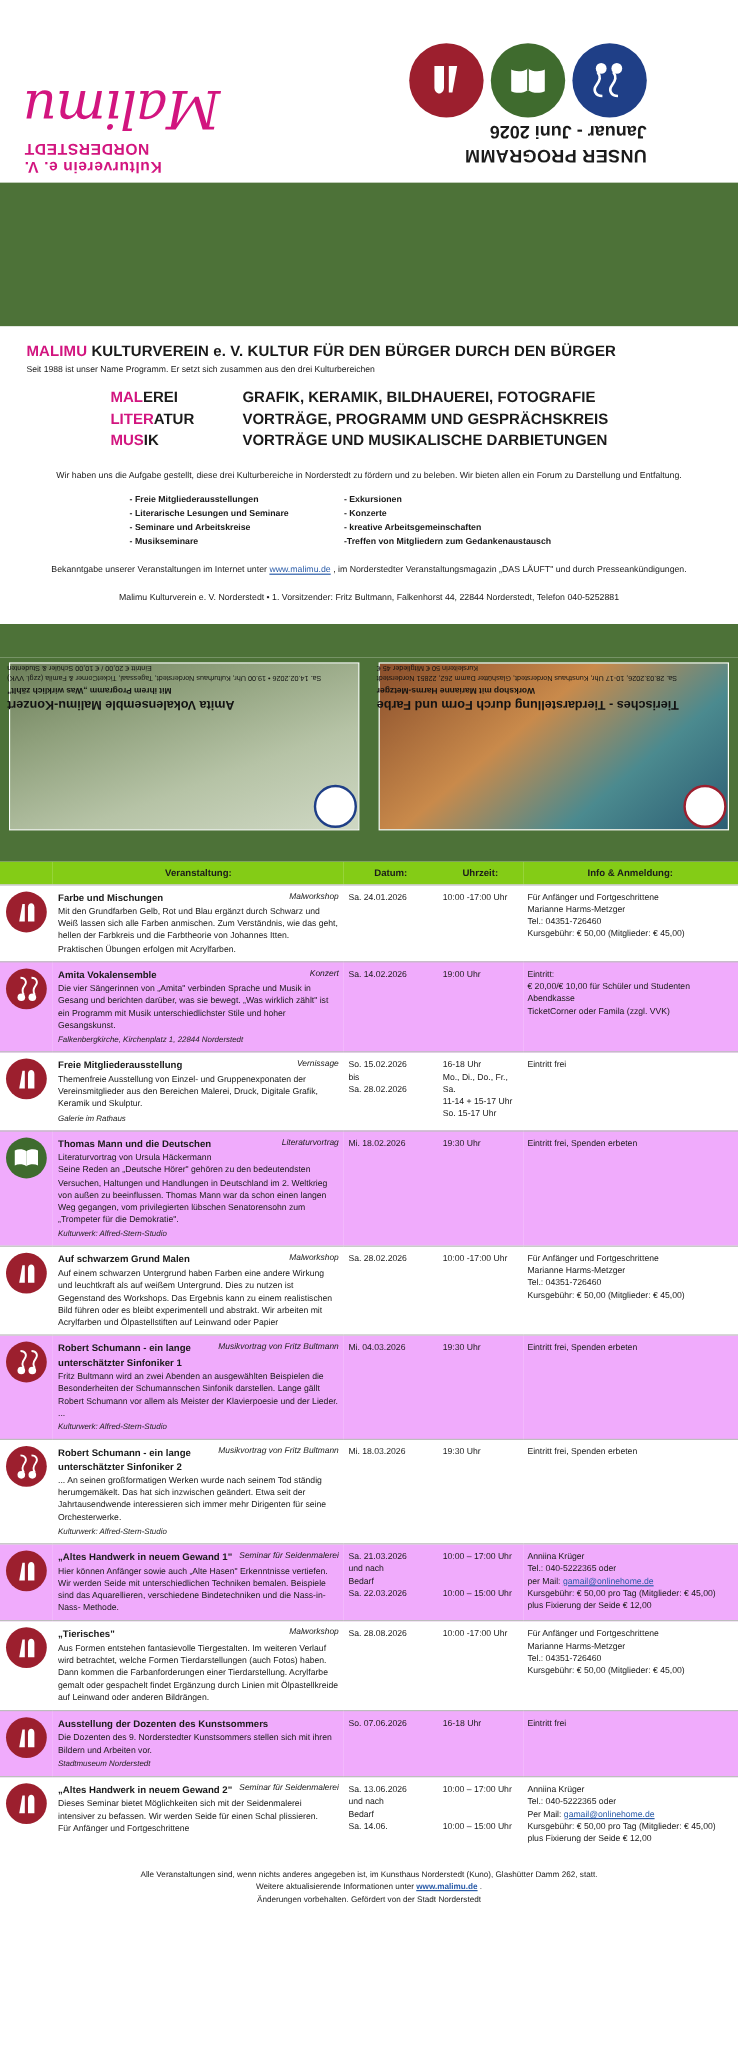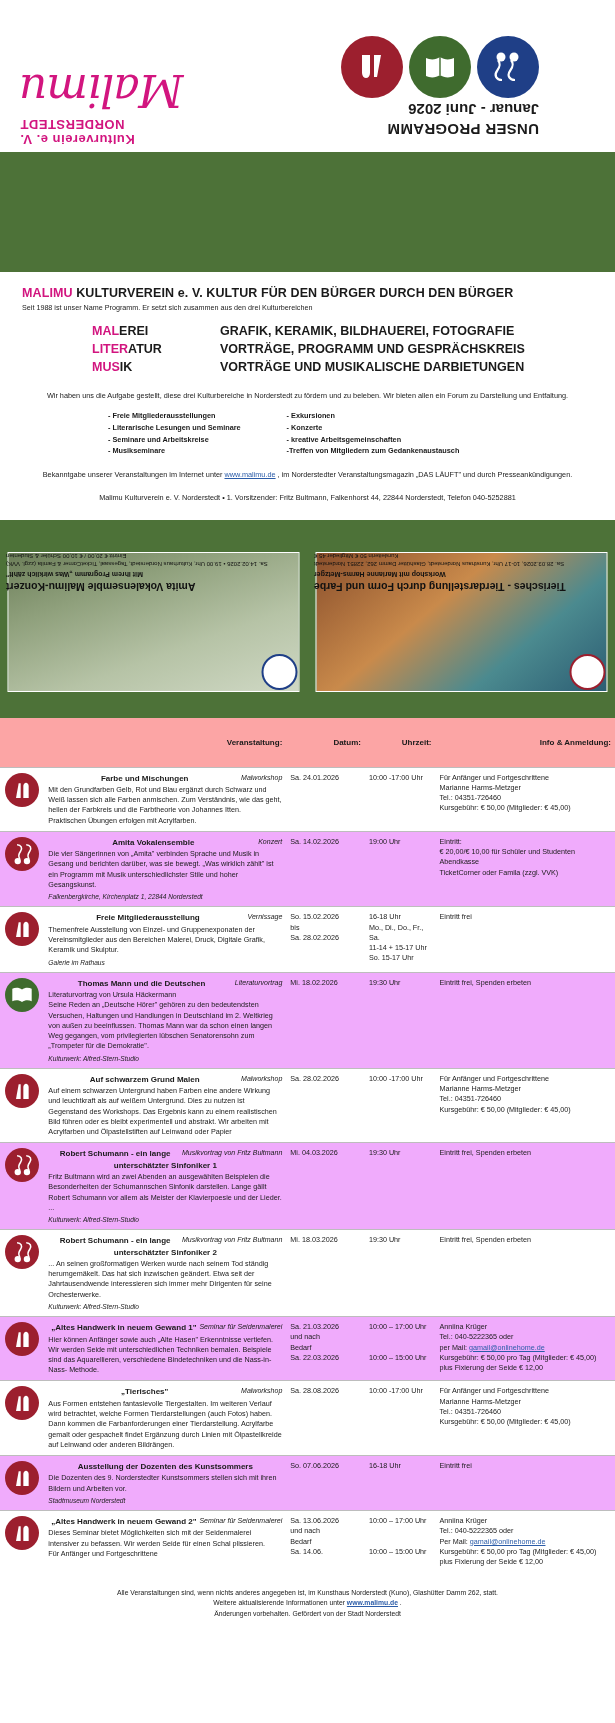--- a/index.html
+++ b/index.html
@@ -87,21 +87,21 @@
   .green-band2 { background: #4d7238; height: 28px; width: 615px; }
 
   
   .intro { padding: 14px 22px 10px 22px; background:#fff; }
   .intro h1 { font-size: 12.5px; font-weight: bold; margin: 0 0 3px 0; letter-spacing: .1px; }
   .intro h1 .mal { color: #d2157f; }
   .intro .tag { font-size: 7.2px; margin: 0 0 12px 0; color: #222; }
 
   .cats { margin: 0 0 14px 70px; }
   .cat-row { display: flex; font-size: 12.5px; font-weight: bold; margin-bottom: 4px; }
-  .cat-key { width: 128px; }
+  .cat-key { width: 110px; }
   .cat-key .hl { color: #d2157f; }
   .cat-val { font-weight: bold; }
 
   .para { font-size: 7.3px; line-height: 1.55; margin: 16px 0 9px 0; padding: 0 14px; text-align: center; }
   .two-col { display: flex; font-size: 7.3px; line-height: 1.6; margin: 0 0 12px 0; padding-left: 86px; }
   .two-col ul { list-style: none; margin: 0; padding: 0; font-weight: bold; }
   .two-col ul.right { margin-left: 46px; }
   .para2 { font-size: 7.3px; line-height: 1.6; margin: 0 0 12px 0; text-align:center; }
   .para2 a { color: #2b5ca8; text-decoration: underline; }
   .addr { font-size: 7.3px; text-align: center; margin: 0 0 8px 0; }
@@ -119,41 +119,41 @@
   .photo-img { position:absolute; left:8px; right:8px; top:26px; bottom:4px; border:1px solid #fff; }
   .img-left { background: linear-gradient(160deg,#cfd8c4 0%, #b6c3a6 35%, #8fa07c 70%, #6c7e59 100%); }
   .img-right { background: linear-gradient(140deg,#2c5d73 0%, #4b8a8f 30%, #c98a4b 60%, #8a4f2c 100%); }
   .seal { position:absolute; width:36px; height:36px; border-radius:50%; background:#fff; border:2px solid #1f3f87; left:10px; top:28px; }
   .seal2 { position:absolute; width:36px; height:36px; border-radius:50%; background:#fff; border:2px solid #9c1f2e; left:10px; top:28px; }
 
   
   .table-wrap { padding: 0 0 10px 0; background:#fff; }
   table.prog { width: 615px; border-collapse: collapse; font-size: 7.2px; }
   table.prog th {
-    background: #fca5a5;
-    text-align: right;
+    background: #84cc16;
+    text-align: center;
     font-size: 8px;
     font-weight: bold;
-    padding: 20px 4px;
+    padding: 5px 4px;
     border: none;
     vertical-align: middle;
   }
   table.prog td {
     vertical-align: top;
     padding: 5px 4px;
     border-top: 1px solid #bdbdbd;
     line-height: 1.42;
   }
   tr.alt td { background: #f0abfc; }
   .col-icon { width: 44px; text-align: center; }
   .col-main { width: 240px; }
   .col-date { width: 78px; }
   .col-time { width: 70px; }
   .col-info { width: 178px; }
-  .ev-title { font-weight: bold; font-size: 8px; text-align: center; }
+  .ev-title { font-weight: bold; font-size: 8px; }
   .ev-kind { float: right; font-style: italic; font-weight: normal; font-size: 7px; }
   .ev-desc { margin-top: 1px; }
   .ev-loc { font-style: italic; font-size: 6.6px; margin-top: 2px; color: #222; }
   .ico { width: 34px; height: 34px; border-radius: 50%; display: inline-flex; align-items:center; justify-content:center; }
   .ico.red { background: #9c1f2e; }
   .ico.green { background: #3f6b2e; }
   a.inline { color: #2b5ca8; text-decoration: underline; }
   .footnote { font-size: 6.8px; text-align: center; line-height: 1.5; padding: 6px 18px 12px 18px; }
   .footnote a { color: #2b5ca8; text-decoration: underline; }
   .bold { font-weight: bold; }

